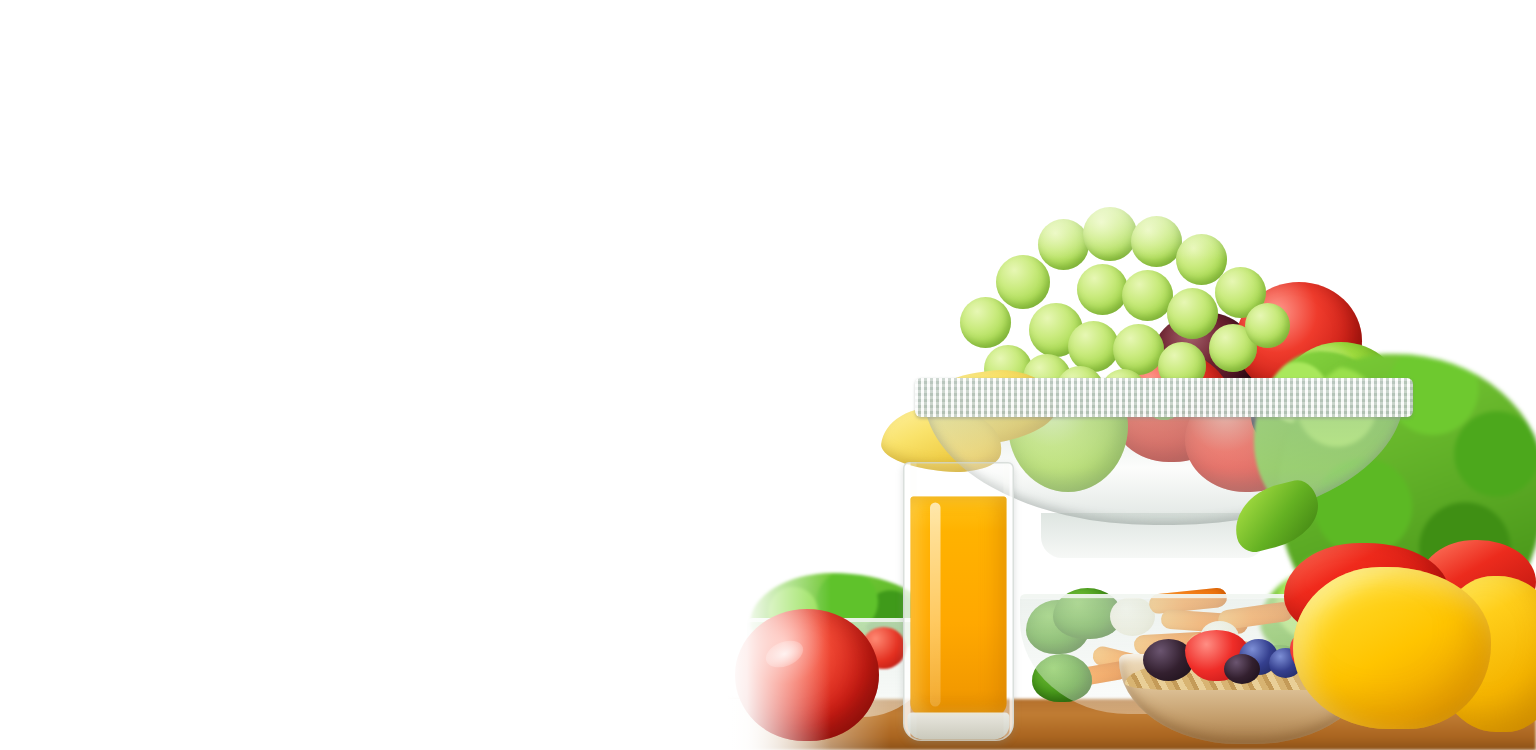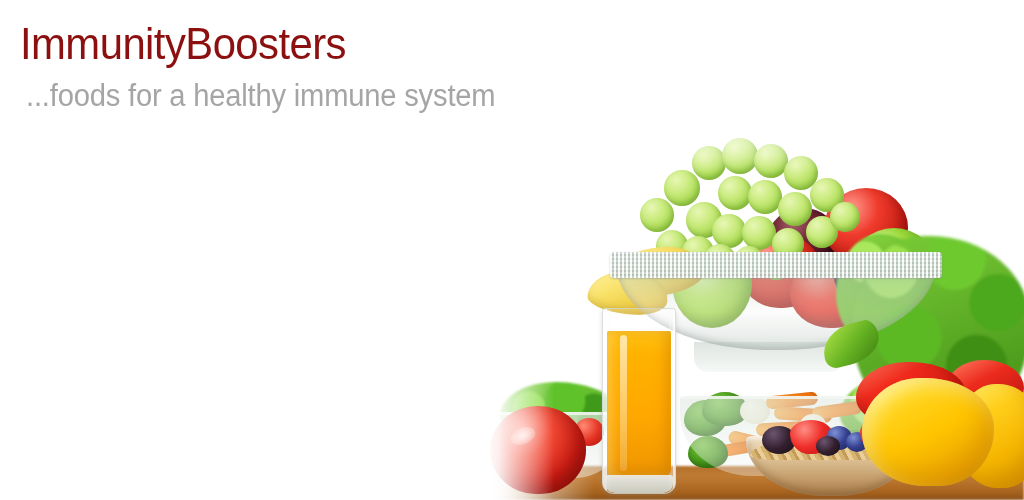--- a/index.html
+++ b/index.html
@@ -363,24 +363,20 @@
     border-radius: 50% 42% 48% 52% / 54% 50% 50% 46%;
     background: radial-gradient(circle at 36% 28%, #55466a, #2a1f3c 50%, #140d22 100%);
     z-index: 14;
   }
 </style>
 </head>
 <body>
 
 <div class="banner">
 
-  <div class="text-block">
-    <h1 class="app-title" style="color:#8c1010">ImmunityBoosters</h1>
-    <p class="app-subtitle" style="color:#a5a5a5">...foods for a healthy immune system</p>
-  </div>
 
   <div class="photo">
 
     <div class="obj table-top"></div>
 
     <div class="obj parsley-2"></div>
     <div class="obj eggplant"></div>
     <div class="obj parsley"></div>
     <div class="obj kale"></div>
 

